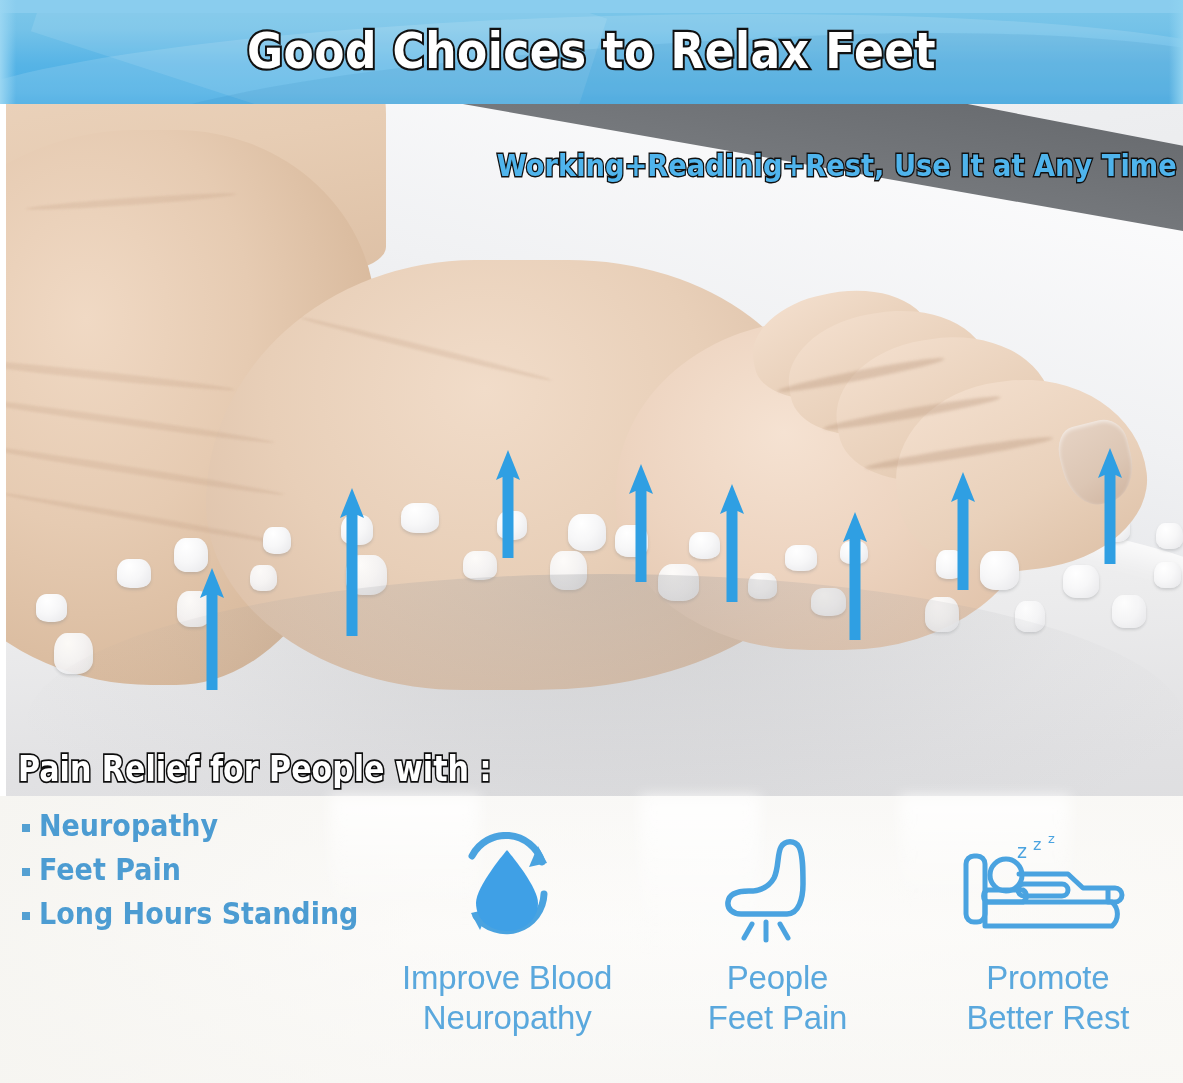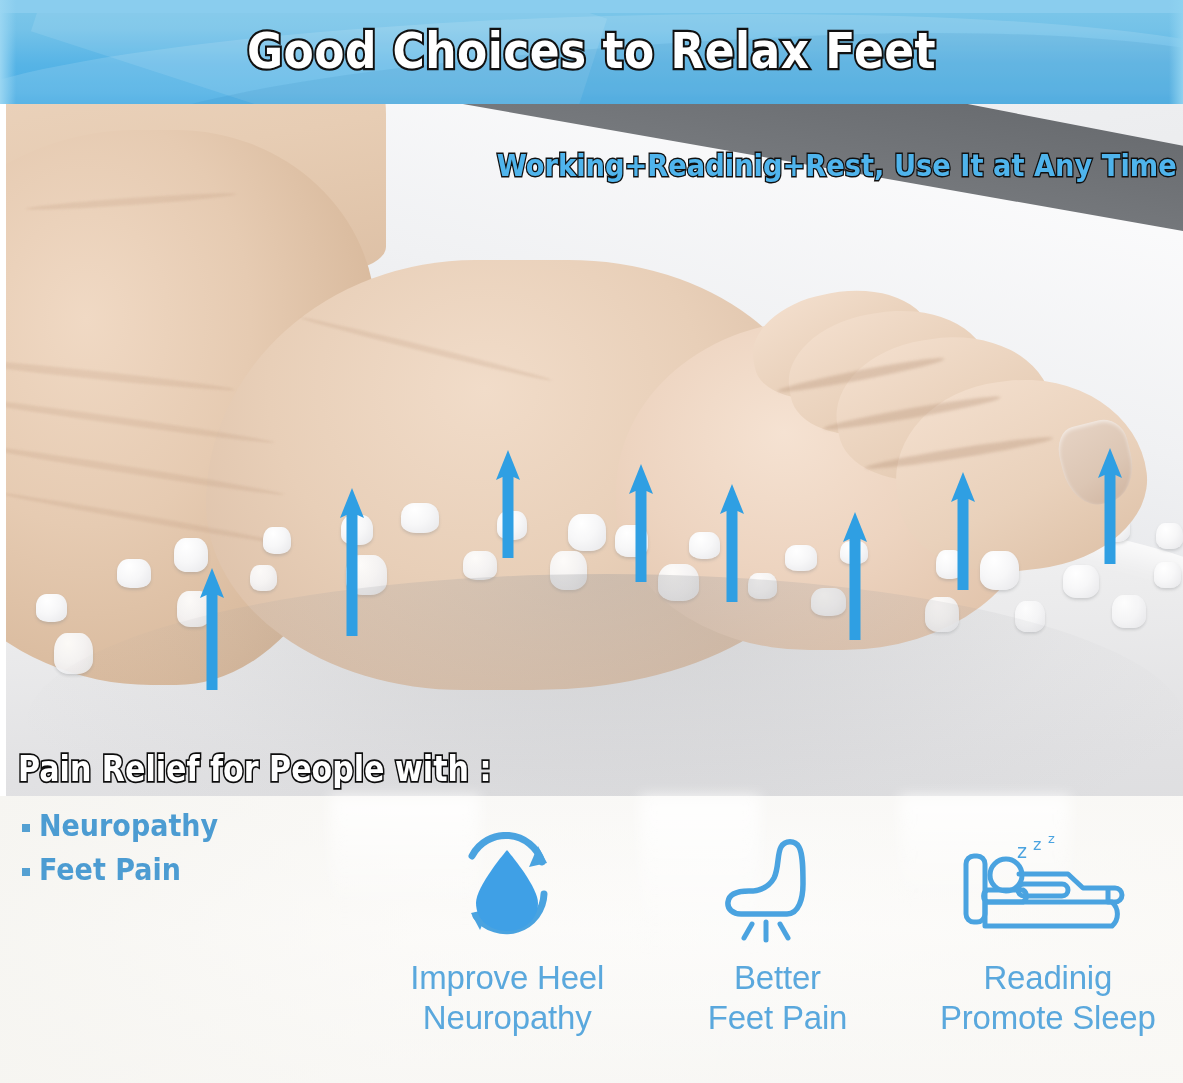--- a/index.html
+++ b/index.html
@@ -513,71 +513,75 @@
 
     <div class="bullets" id="bullets">
         <div class="bullet">
           <span class="bullet-dot"></span>
           <span class="bullet-text">Neuropathy</span>
         </div>
         <div class="bullet">
           <span class="bullet-dot"></span>
           <span class="bullet-text">Feet Pain</span>
         </div>
+        <div class="bullet">
+          <span class="bullet-dot"></span>
+          <span class="bullet-text">Long Hours Standing</span>
+        </div>
       </div>
 
     <div class="benefits">
 
       <div class="benefit">
         <div class="benefit-icon">
           <svg width="138" height="118" viewBox="0 0 138 118" fill="none">
             <path d="M34 24 A38 38 0 0 1 104 30" stroke="#4aa3e0" stroke-width="7" stroke-linecap="round" fill="none"></path>
             <path d="M100 14 L109 31 L91 35 Z" fill="#4aa3e0"></path>
             <path d="M106 62 A38 38 0 0 1 38 84" stroke="#4aa3e0" stroke-width="7" stroke-linecap="round" fill="none"></path>
             <path d="M42 98 L33 81 L51 77 Z" fill="#4aa3e0"></path>
             <path d="M69 18 C69 18 100 54 100 71 C100 88 86 99 69 99 C52 99 38 88 38 71 C38 54 69 18 69 18 Z" fill="#3fa0e6"></path>
           </svg>
         </div>
         <div class="benefit-label">
-          <div>Improve Heel</div>
+          <div>Improve Blood</div>
           <div>Neuropathy</div>
         </div>
       </div>
 
       <div class="benefit">
         <div class="benefit-icon">
           <svg width="132" height="110" viewBox="0 0 132 110" fill="none">
             <path d="M30 78 C22 78 16 73 17 66 C18 58 27 55 38 55 C50 55 58 51 63 42 C68 32 66 18 70 11 C74 4 84 4 88 11 C92 18 92 34 92 48 C92 62 88 78 76 78 Z" stroke="#4aa3e0" stroke-width="5.5" stroke-linejoin="round" stroke-linecap="round" fill="none"></path>
             <path d="M55 86 L55 104" stroke="#4aa3e0" stroke-width="5" stroke-linecap="round"></path>
             <path d="M41 88 L33 102" stroke="#4aa3e0" stroke-width="5" stroke-linecap="round"></path>
             <path d="M69 88 L77 102" stroke="#4aa3e0" stroke-width="5" stroke-linecap="round"></path>
           </svg>
         </div>
         <div class="benefit-label">
-          <div>Better</div>
+          <div>People</div>
           <div>Feet Pain</div>
         </div>
       </div>
 
       <div class="benefit">
         <div class="benefit-icon">
           <svg width="182" height="118" viewBox="0 0 182 118" fill="none">
             <text x="60" y="26" font-family="DejaVu Sans, sans-serif" font-size="19" fill="#4aa3e0">z</text>
             <text x="76" y="18" font-family="DejaVu Sans, sans-serif" font-size="16" fill="#4aa3e0">z</text>
             <text x="91" y="11" font-family="DejaVu Sans, sans-serif" font-size="13" fill="#4aa3e0">z</text>
             <rect x="9" y="24" width="19" height="66" rx="8" stroke="#4aa3e0" stroke-width="5" fill="none"></rect>
             <circle cx="49" cy="43" r="16" stroke="#4aa3e0" stroke-width="5" fill="none"></circle>
             <path d="M30 58 L66 58 A7 7 0 0 1 66 70 L30 70 A7 7 0 0 1 30 58 Z" stroke="#4aa3e0" stroke-width="5" fill="none"></path>
             <path d="M62 42 L111 42 L126 56 L158 56 A7 7 0 0 1 158 70 L151 70 L151 56" stroke="#4aa3e0" stroke-width="5" stroke-linejoin="round" stroke-linecap="round" fill="none"></path>
             <path d="M67 52 L105 52 A6 6 0 0 1 105 64 L67 64 A6 6 0 0 1 67 52 Z" stroke="#4aa3e0" stroke-width="5" fill="none"></path>
             <path d="M28 70 L155 70 A16 16 0 0 1 155 94 L28 94 Z" stroke="#4aa3e0" stroke-width="5" stroke-linejoin="round" fill="none"></path>
           </svg>
         </div>
         <div class="benefit-label">
-          <div>Readinig</div>
-          <div>Promote Sleep</div>
+          <div>Promote</div>
+          <div>Better Rest</div>
         </div>
       </div>
 
     </div>
   </div>
 
 </div>
 
 </body></html>

